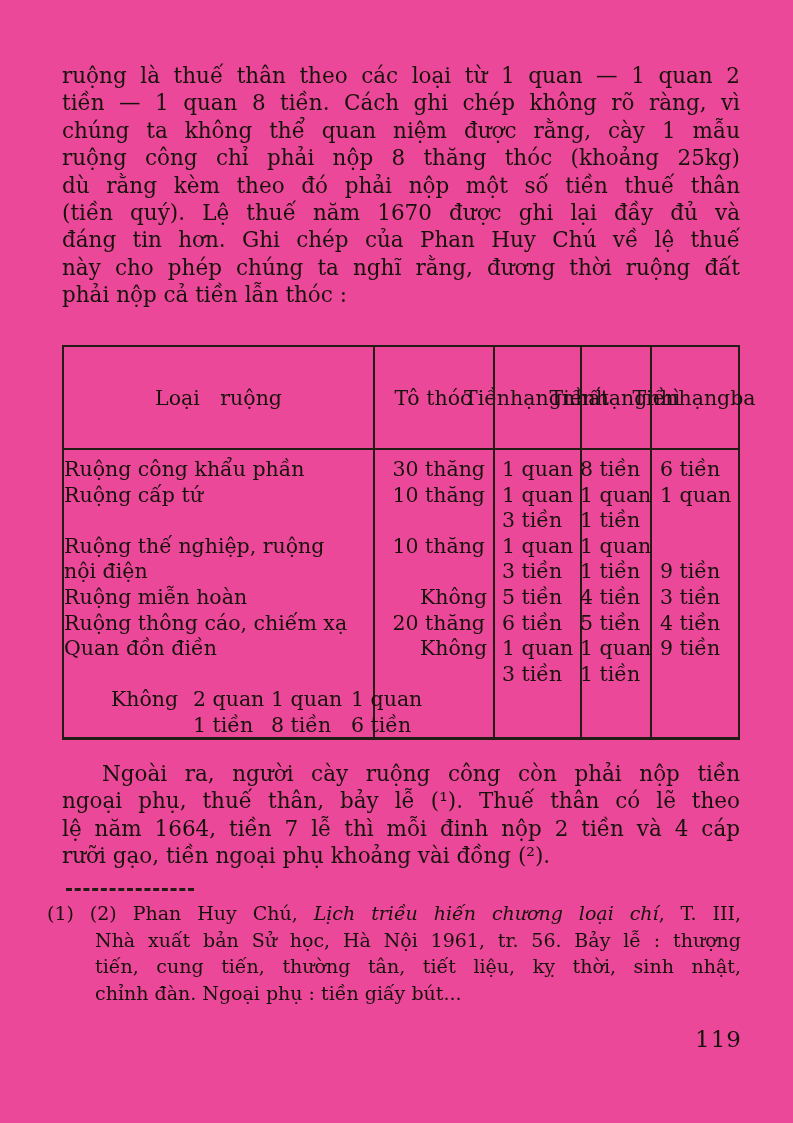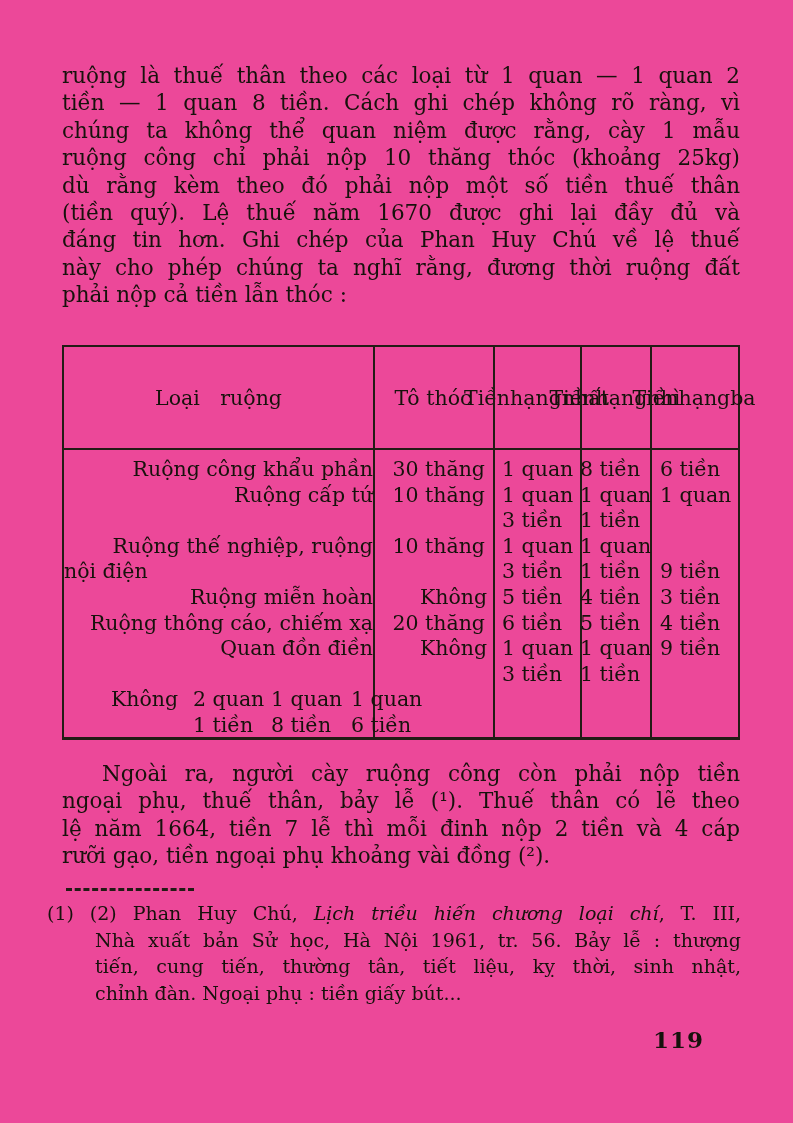--- a/index.html
+++ b/index.html
@@ -28,48 +28,48 @@
   }
   .vline{position:absolute;top:0;bottom:0;width:2px;background:#221c15;}
   .t-head{display:flex;height:103px;border-bottom:2px solid #221c15;box-sizing:border-box;}
   .hcell{display:flex;flex-direction:row;justify-content:center;align-items:center;line-height:26px;}
   .hcell.c0{word-spacing:14px;}
   .t-body{position:relative;padding-top:7px;}
   .trow{display:flex;}
   .tcell{box-sizing:border-box;}
   .cline{min-height:25.6px;line-height:25.6px;white-space:nowrap;}
   .c0{width:309px;} .c1{width:120px;} .c2{width:87px;} .c3{width:70px;} .c4{flex:1;width:88px;}
-  .tcell.c0 .cline{text-align:right;padding-left:25px;}
+  .tcell.c0 .cline{text-align:left;padding-left:0;}
   .tcell.c0 .cline.center-line{text-align:left;padding-left:0;}
   .tcell.c1 .cline{text-align:right;padding-right:8px;}
   .tcell.c1 .cline.khong{text-align:center;padding-right:4px;padding-left:45px;}
   .tcell.c2 .cline{text-align:left;padding-left:9px;}
   .tcell.c3 .cline{text-align:left;}
   .tcell.c4 .cline{text-align:left;padding-left:10px;}
   
   .fn-divider{position:absolute;left:66px;top:888px;width:128px;border-top:3px dashed #221c15;}
   .footnote{position:absolute;left:47px;top:900px;width:694px;font-size:19px;line-height:26.5px;}
   .fn-line{text-align:justify;text-align-last:justify;}
   .fn-line.no-just{text-align-last:auto;}
   .fn-line.hang{margin-left:48px;}
   .fn-italic{font-style:italic;}
   
-  .page-number{position:absolute;left:652px;top:1026px;width:52px;text-align:right;
-    font-size:23px;font-weight:bold;letter-spacing:1px;}
+  .page-number{position:absolute;left:690px;top:1026px;width:52px;text-align:right;
+    font-size:23px;font-weight:normal;letter-spacing:1px;}
 </style>
 </head>
 <body>
 
 <div class="page">
 
   <div class="para" id="intro">
     <div class="jline">ruộng là thuế thân theo các loại từ 1 quan — 1 quan 2</div>
     <div class="jline">tiền — 1 quan 8 tiền. Cách ghi chép không rõ ràng, vì</div>
     <div class="jline">chúng ta không thể quan niệm được rằng, cày 1 mẫu</div>
-    <div class="jline">ruộng công chỉ phải nộp 10 thăng thóc (khoảng 25kg)</div>
+    <div class="jline">ruộng công chỉ phải nộp 8 thăng thóc (khoảng 25kg)</div>
     <div class="jline">dù rằng kèm theo đó phải nộp một số tiền thuế thân</div>
     <div class="jline">(tiền quý). Lệ thuế năm 1670 được ghi lại đầy đủ và</div>
     <div class="jline">đáng tin hơn. Ghi chép của Phan Huy Chú về lệ thuế</div>
     <div class="jline">này cho phép chúng ta nghĩ rằng, đương thời ruộng đất</div>
     <div class="jline no-just">phải nộp cả tiền lẫn thóc :</div>
   </div>
 
   <div class="tax-table">
     <div class="vline" style="left:309px"></div>
     <div class="vline" style="left:429px"></div>

